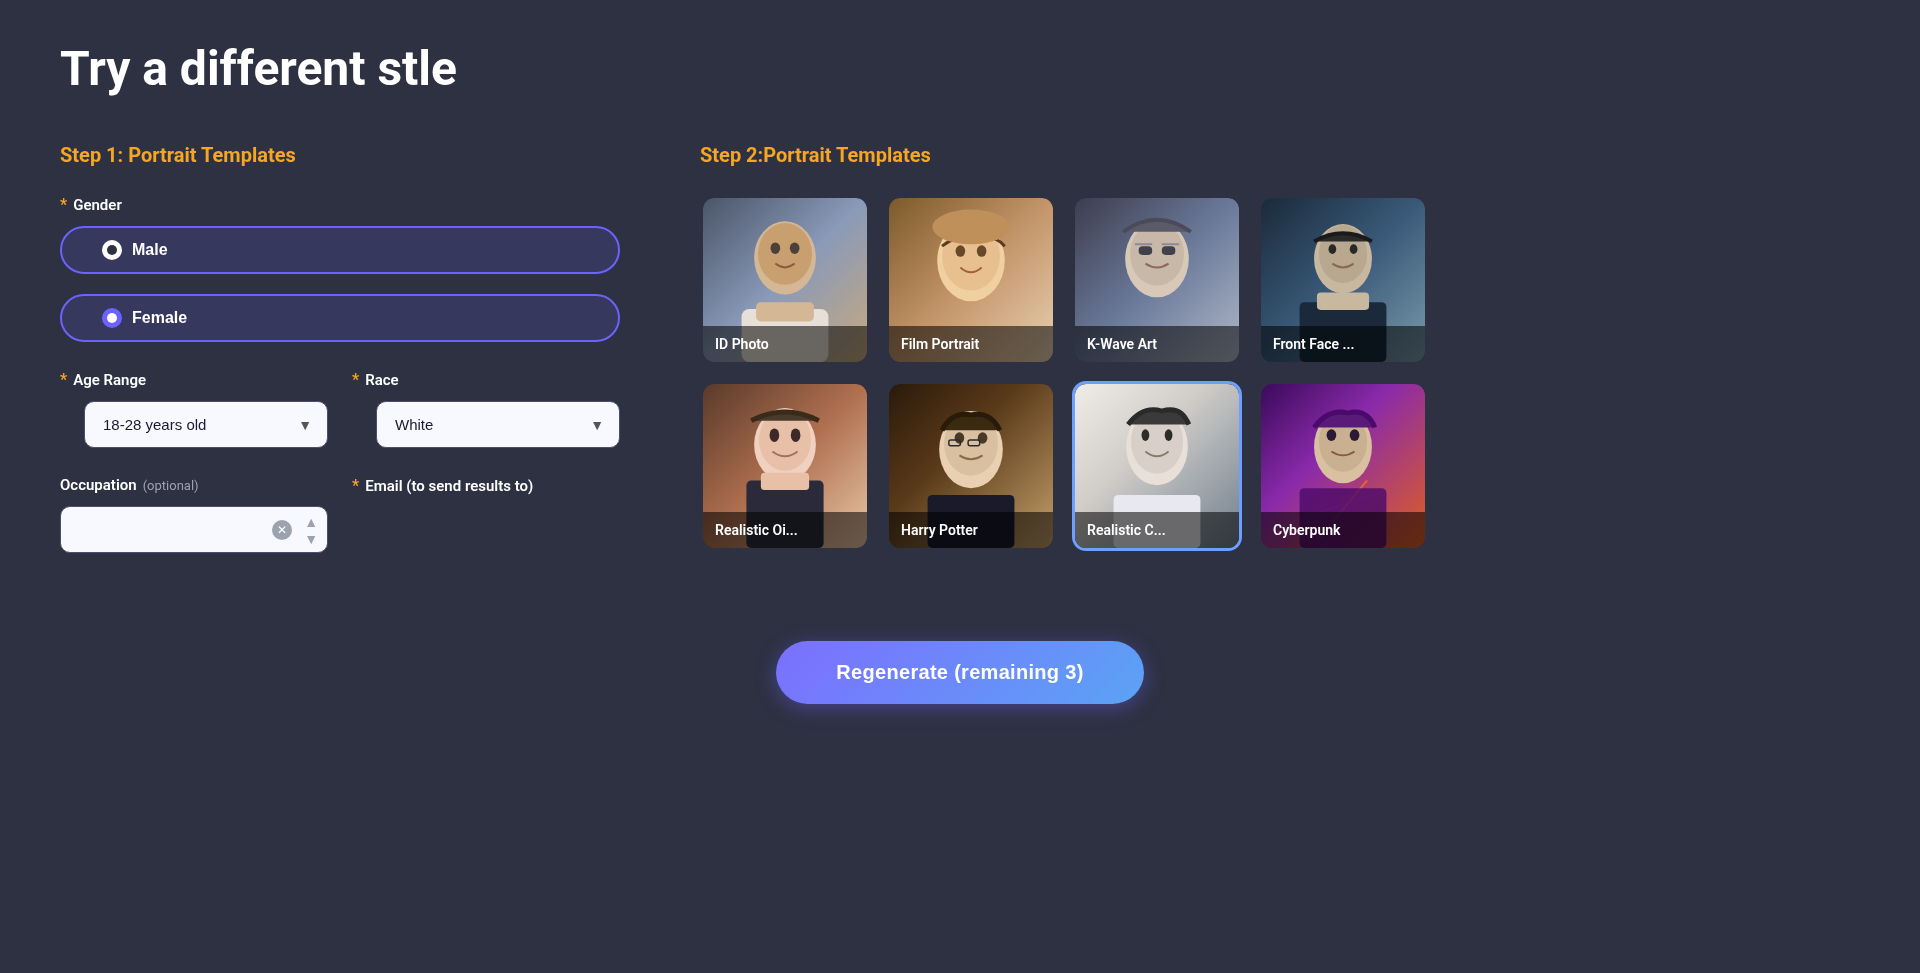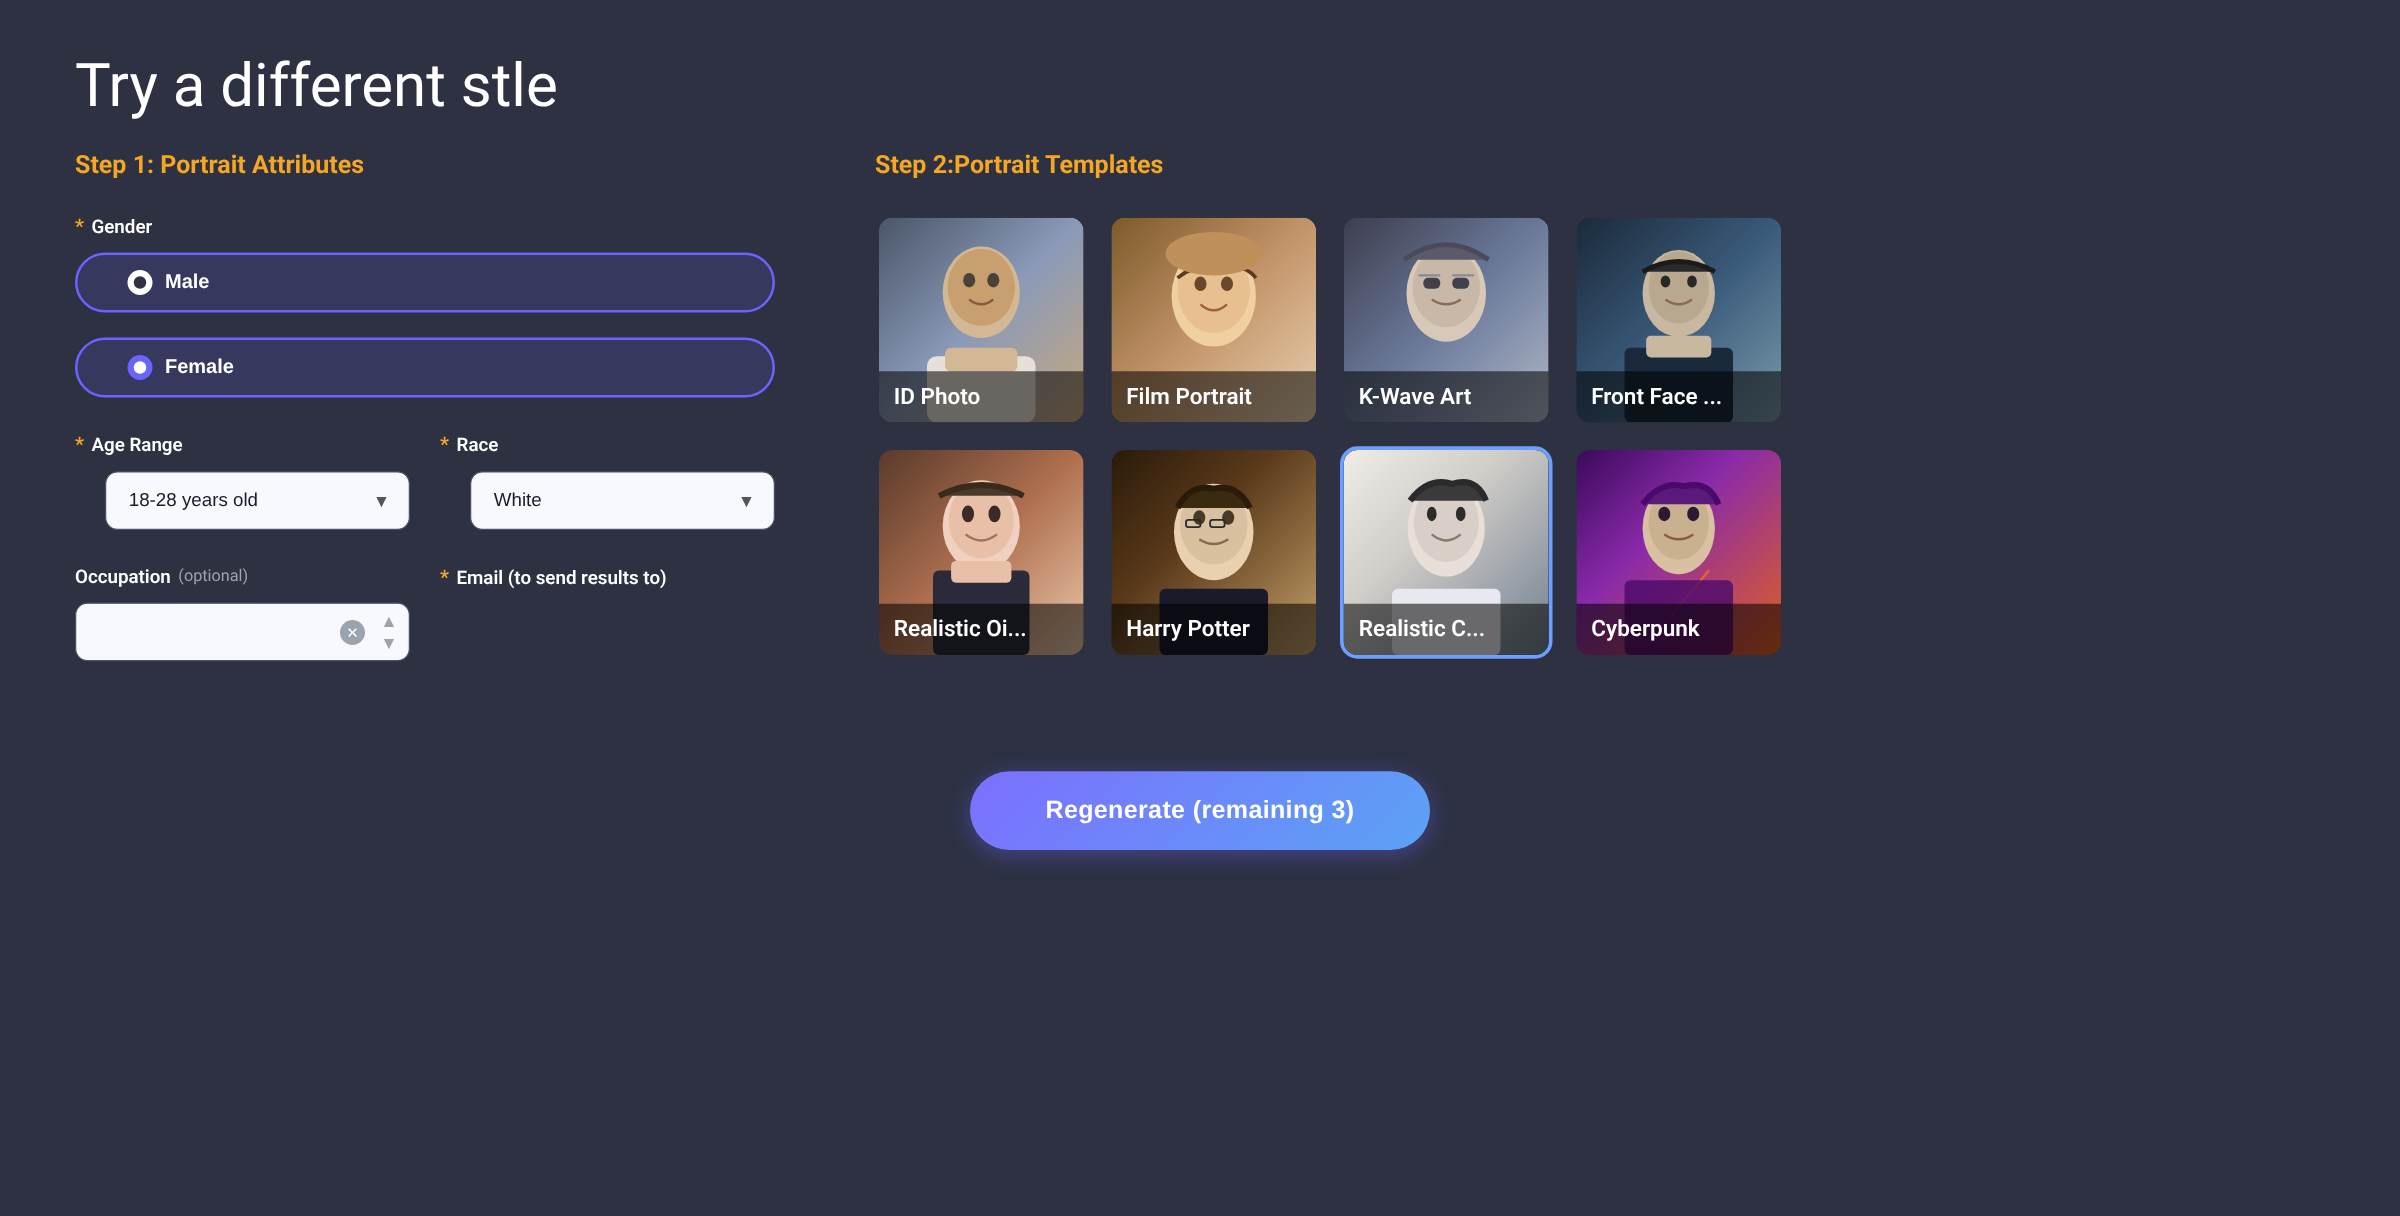--- a/index.html
+++ b/index.html
@@ -7,23 +7,23 @@
     body {
       background-color: #2d3142;
       color: #ffffff;
       font-family: -apple-system, BlinkMacSystemFont, 'Segoe UI', Roboto, sans-serif;
       min-height: 100vh;
       padding: 40px 60px;
     }
 
     .page-title {
       font-size: 48px;
-      font-weight: 400;
+      font-weight: 700;
       color: #ffffff;
-      margin-bottom: 22px;
+      margin-bottom: 46px;
     }
 
     .main-layout {
       display: flex;
       gap: 80px;
       align-items: flex-start;
     }
 
     .left-panel {
       flex: 0 0 560px;
@@ -249,21 +249,21 @@
       position: relative;
     }
 
     .template-card .card-label {
       position: absolute;
       bottom: 0;
       left: 0;
       right: 0;
       background: rgba(0, 0, 0, 0.55);
       color: #ffffff;
-      font-size: 18px;
+      font-size: 14px;
       font-weight: 600;
       padding: 10px 12px;
       text-align: left;
       margin-top: 35px;
     }
 
     
     .portrait-svg {
       width: 100%;
       height: 100%;
@@ -300,21 +300,21 @@
   </style>
 </head>
 <body>
 
 <h1 class="page-title">Try a different stle</h1>
 
 <div class="main-layout">
 
   <div class="left-panel">
 
-    <div class="section-title">Step 1: Portrait Attributes</div>
+    <div class="section-title">Step 1: Portrait Templates</div>
 
     <div class="field-label">
       <span class="required">*</span>
       <span>Gender</span>
     </div>
     <div class="gender-group">
       <button class="gender-btn male-btn active">
         <span class="radio-dot"></span>
         <span>Male</span>
       </button>

